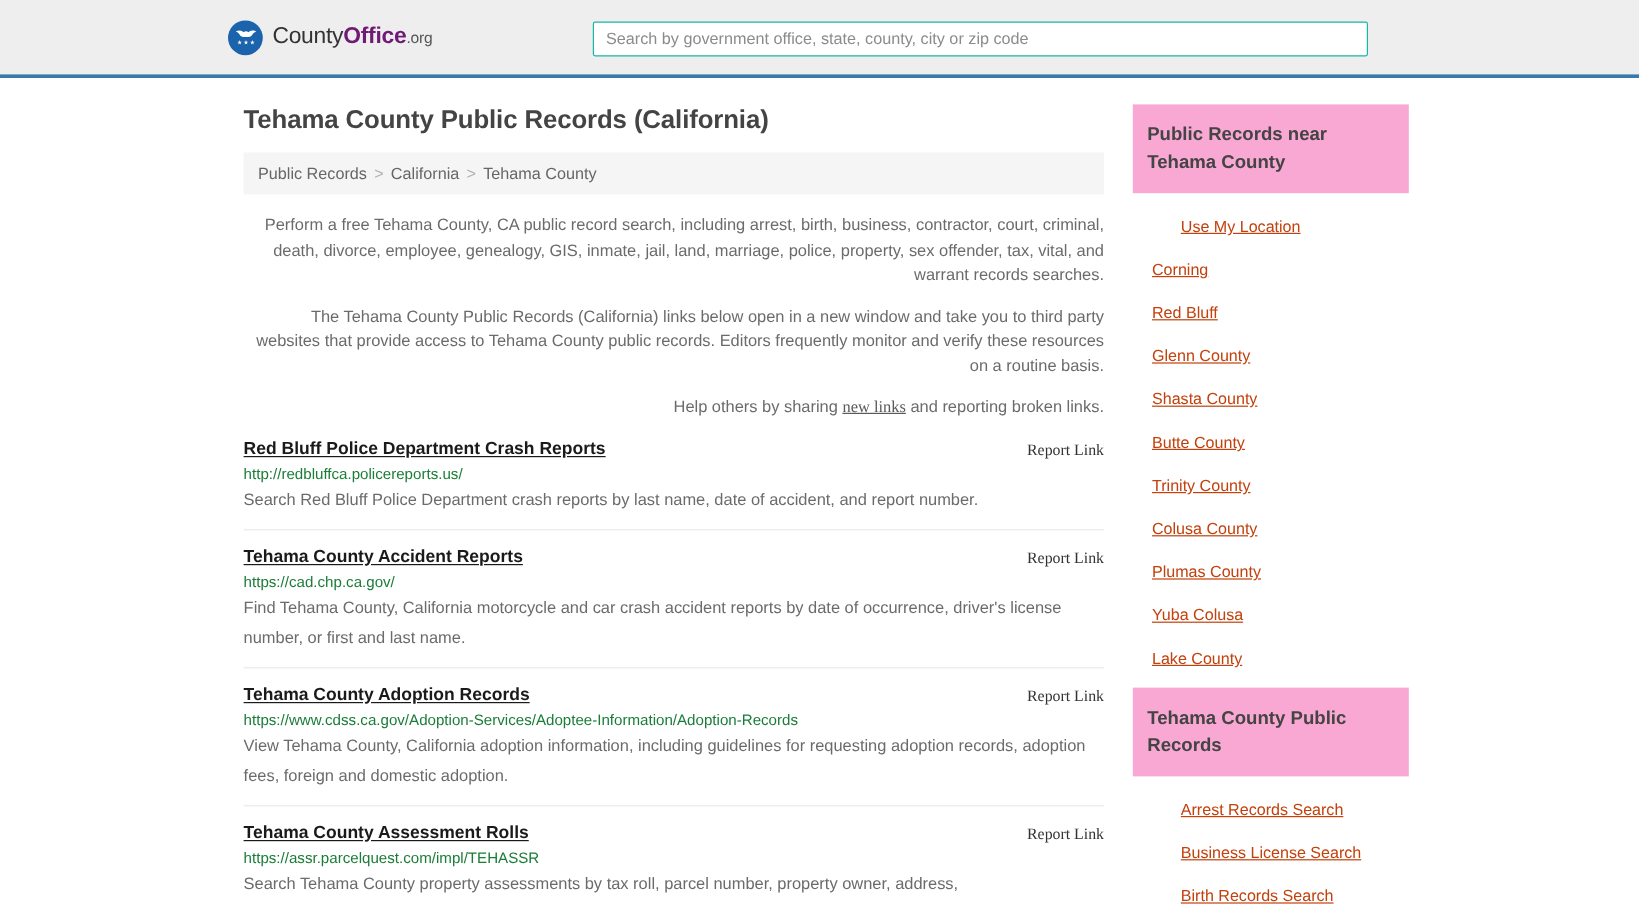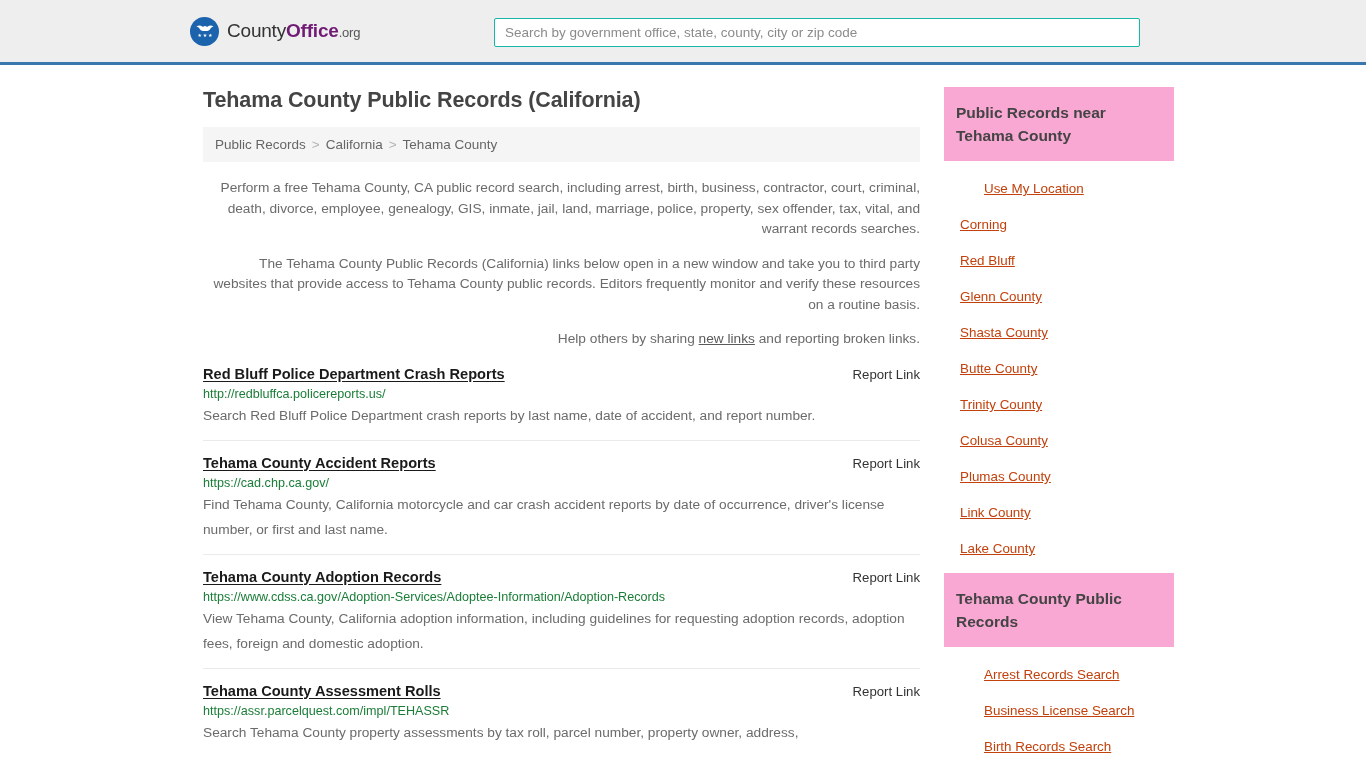--- a/index.html
+++ b/index.html
@@ -117,20 +117,21 @@
   .intro p {
     font-size: 13.7px;
     line-height: 20.5px;
     color: #6b6b6b;
     margin: 0 0 14px 0;
     text-align: right;
   }
   .intro p a {
     color: #5a5a5a;
     text-decoration: underline;
+    font-family: Liberation Serif, serif;
   }
 
   
   .results { margin-top: 14px; }
   .result {
     border-top: 1px solid #eaeaea;
     padding: 14px 0 12px 0;
   }
   .result:first-child { border-top: none; padding-top: 2px; }
   .result-head {
@@ -146,20 +147,21 @@
     text-decoration: underline;
     text-underline-offset: 2px;
     cursor: pointer;
   }
   .report-link {
     font-size: 13.2px;
     color: #333333;
     white-space: nowrap;
     cursor: pointer;
     padding-top: 1px;
+    font-family: Liberation Serif, serif;
   }
   .result-url {
     display: block;
     font-size: 12.6px;
     color: #1a7d37;
     margin-top: 5px;
     text-decoration: none;
     word-break: break-all;
   }
   .result-desc {
@@ -286,21 +288,21 @@
         <ul class="side-list">
           <li><a class="indent" href="#">Use My Location</a></li>
           <li><a href="#">Corning</a></li>
           <li><a href="#">Red Bluff</a></li>
           <li><a href="#">Glenn County</a></li>
           <li><a href="#">Shasta County</a></li>
           <li><a href="#">Butte County</a></li>
           <li><a href="#">Trinity County</a></li>
           <li><a href="#">Colusa County</a></li>
           <li><a href="#">Plumas County</a></li>
-          <li><a href="#">Link County</a></li>
+          <li><a href="#">Yuba Colusa</a></li>
           <li><a href="#">Lake County</a></li>
         </ul>
       </div>
 
       <div class="side-box">
         <div class="side-head">Tehama County Public Records</div>
         <ul class="side-list offset">
           <li><a href="#">Arrest Records Search</a></li>
           <li><a href="#">Business License Search</a></li>
           <li><a href="#">Birth Records Search</a></li>

